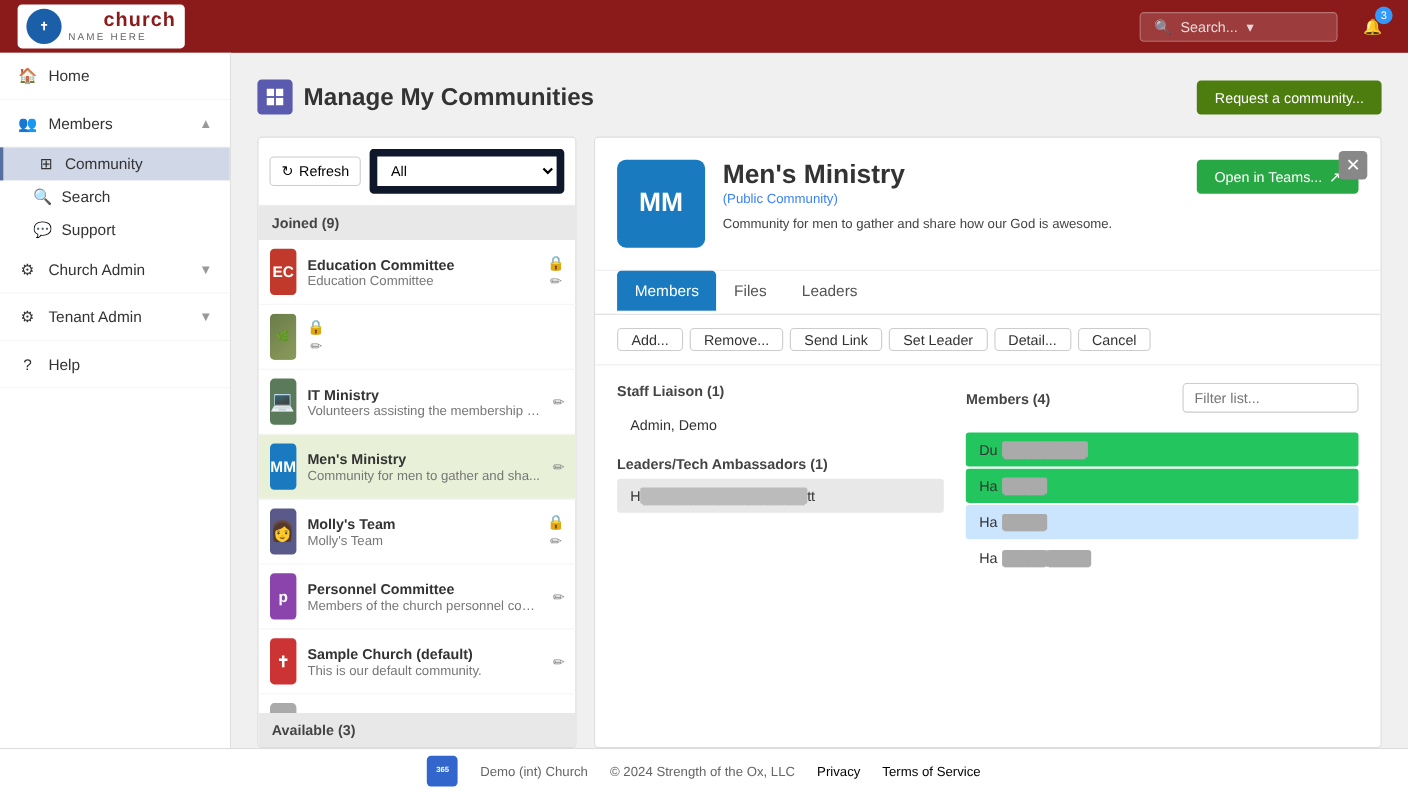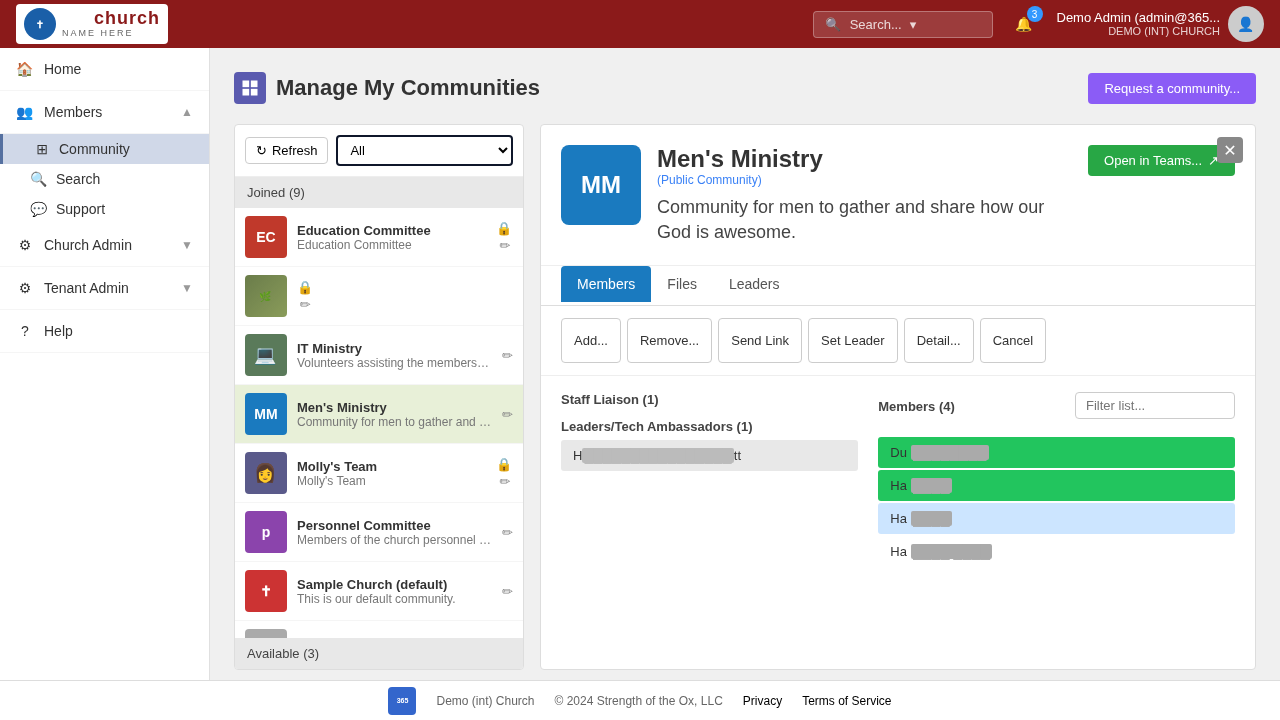--- a/index.html
+++ b/index.html
@@ -101,57 +101,57 @@
     }
     .page-title-row { display: flex; align-items: center; gap: 10px; }
     .page-title-icon {
       width: 32px; height: 32px;
       background: #5a5aaf; border-radius: 4px;
       display: flex; align-items: center; justify-content: center;
       color: white; font-size: 16px;
     }
     .page-title { font-size: 22px; font-weight: 600; color: #333; }
     .btn-request {
-      background: #8b5cf6; color: white; border: none;
+      background: #4d7c0f; color: white; border: none;
       padding: 8px 16px; border-radius: 4px; cursor: pointer;
       font-size: 13px;
     }
 
     
     .communities-panel {
       background: white; border-radius: 4px;
       width: 290px; flex-shrink: 0;
       border: 1px solid #ddd; overflow: hidden;
     }
     .panel-toolbar {
       display: flex; align-items: center; gap: 8px;
       padding: 10px; border-bottom: 1px solid #eee;
     }
     .btn-refresh {
       background: white; border: 1px solid #ccc;
       padding: 5px 10px; border-radius: 4px; cursor: pointer;
       display: flex; align-items: center; gap: 5px; font-size: 13px;
     }
     .filter-select {
-      flex: 1; border: 2px solid #0f172a; border-radius: 4px;
+      flex: 1; border: 7px solid #0f172a; border-radius: 4px;
       padding: 5px 8px; font-size: 13px; background: white;
     }
     .section-header {
       background: #e8e8e8; padding: 8px 12px;
-      font-weight: 400; font-size: 13px; color: #444;
+      font-weight: 700; font-size: 13px; color: #444;
     }
     .community-list { overflow-y: auto; max-height: 430px; }
     .community-item {
       display: flex; align-items: center; gap: 10px;
       padding: 8px 10px; border-bottom: 1px solid #f5f5f5;
       cursor: pointer; position: relative;
     }
     .community-item.active { background: #e8f0d8; }
     .community-avatar {
-      width: 42px; height: 42px; border-radius: 4px;
+      width: 24px; height: 42px; border-radius: 4px;
       display: flex; align-items: center; justify-content: center;
       font-weight: bold; font-size: 14px; color: white;
       flex-shrink: 0;
     }
     .community-info { flex: 1; min-width: 0; }
     .community-name { font-weight: 600; font-size: 13px; color: #333; white-space: nowrap; overflow: hidden; text-overflow: ellipsis; }
     .community-desc { font-size: 12px; color: #777; white-space: nowrap; overflow: hidden; text-overflow: ellipsis; }
     .community-icons { display: flex; flex-direction: column; align-items: center; gap: 2px; }
     .lock-icon { font-size: 13px; color: #cc8800; }
     .edit-icon { font-size: 13px; color: #888; }
@@ -170,21 +170,21 @@
     .detail-avatar {
       width: 80px; height: 80px; border-radius: 8px;
       background: #1a7abf;
       display: flex; align-items: center; justify-content: center;
       font-weight: bold; font-size: 24px; color: white;
       flex-shrink: 0;
     }
     .detail-info { flex: 1; }
     .detail-name { font-size: 24px; font-weight: 600; color: #333; }
     .detail-type { font-size: 12px; color: #3b82f6; margin-bottom: 8px; }
-    .detail-desc { font-size: 18px; color: #444; line-height: 1.4; }
+    .detail-desc { font-size: 12px; color: #444; line-height: 1.4; }
     .btn-open-teams {
       background: #28a745; color: white; border: none;
       padding: 8px 16px; border-radius: 4px; cursor: pointer;
       font-size: 13px; display: flex; align-items: center; gap: 6px;
       white-space: nowrap;
     }
     .close-btn {
       position: absolute; top: 12px; right: 12px;
       background: #888; color: white; border: none;
       width: 26px; height: 26px; border-radius: 4px;
@@ -201,21 +201,21 @@
     }
     .detail-tab.active {
       border-bottom: 3px solid #fff;
       background: #1a7abf; color: white; border-radius: 4px 4px 0 0;
     }
     .detail-actions {
       display: flex; gap: 6px; padding: 12px 20px;
       border-bottom: 1px solid #eee;
     }
     .btn-action {
-      padding: 14px 12px; border-radius: 4px; cursor: pointer;
+      padding: 2px 12px; border-radius: 4px; cursor: pointer;
       font-size: 13px; border: 1px solid #ccc; background: white; color: #333;
     }
     .detail-body {
       display: flex; padding: 16px 20px; gap: 20px;
       height: calc(100% - 220px); overflow-y: auto;
     }
     .members-col { flex: 1; }
     .members-col-right { flex: 1.2; }
     .col-title { font-weight: 600; font-size: 13px; color: #444; margin-bottom: 8px; }
     .filter-input {
@@ -267,27 +267,20 @@
   </div>
   <div class="top-nav-right">
     <div class="search-bar">
       <span>🔍</span>
       <span>Search...</span>
       <span>▾</span>
     </div>
     <div class="notif-bell">
       <span>🔔</span>
       <div class="notif-badge">3</div>
-    </div>
-    <div class="user-info">
-      <div class="user-text">
-        <span class="user-name">Demo Admin (admin@365...</span>
-        <span class="user-church">DEMO (INT) CHURCH</span>
-      </div>
-      <div class="user-avatar">👤</div>
     </div>
   </div>
 </div>
 
 <div class="layout">
 
   <div class="sidebar">
     <div class="sidebar-item">
       <div class="sidebar-item-icon">🏠</div>
       <span class="sidebar-item-label">Home</span>
@@ -492,20 +485,21 @@
           <button class="btn-action">Send Link</button>
           <button class="btn-action">Set Leader</button>
           <button class="btn-action">Detail...</button>
           <button class="btn-action">Cancel</button>
         </div>
 
         <div class="detail-body">
 
           <div class="members-col">
             <div class="col-title">Staff Liaison (1)</div>
+            <div class="member-item normal">Admin, Demo</div>
             <div class="sub-section-title">Leaders/Tech Ambassadors (1)</div>
             <div class="ambassador-item">
               <span>H</span><span style="background:#bbb;color:#bbb;border-radius:2px;padding:0 2px;">████████████████</span><span>tt</span>
             </div>
           </div>
 
           <div class="members-col-right">
             <div style="display:flex;align-items:center;justify-content:space-between;margin-bottom:8px;">
               <div class="col-title">Members (4)</div>
               <input class="filter-input" type="text" placeholder="Filter list..." style="">

